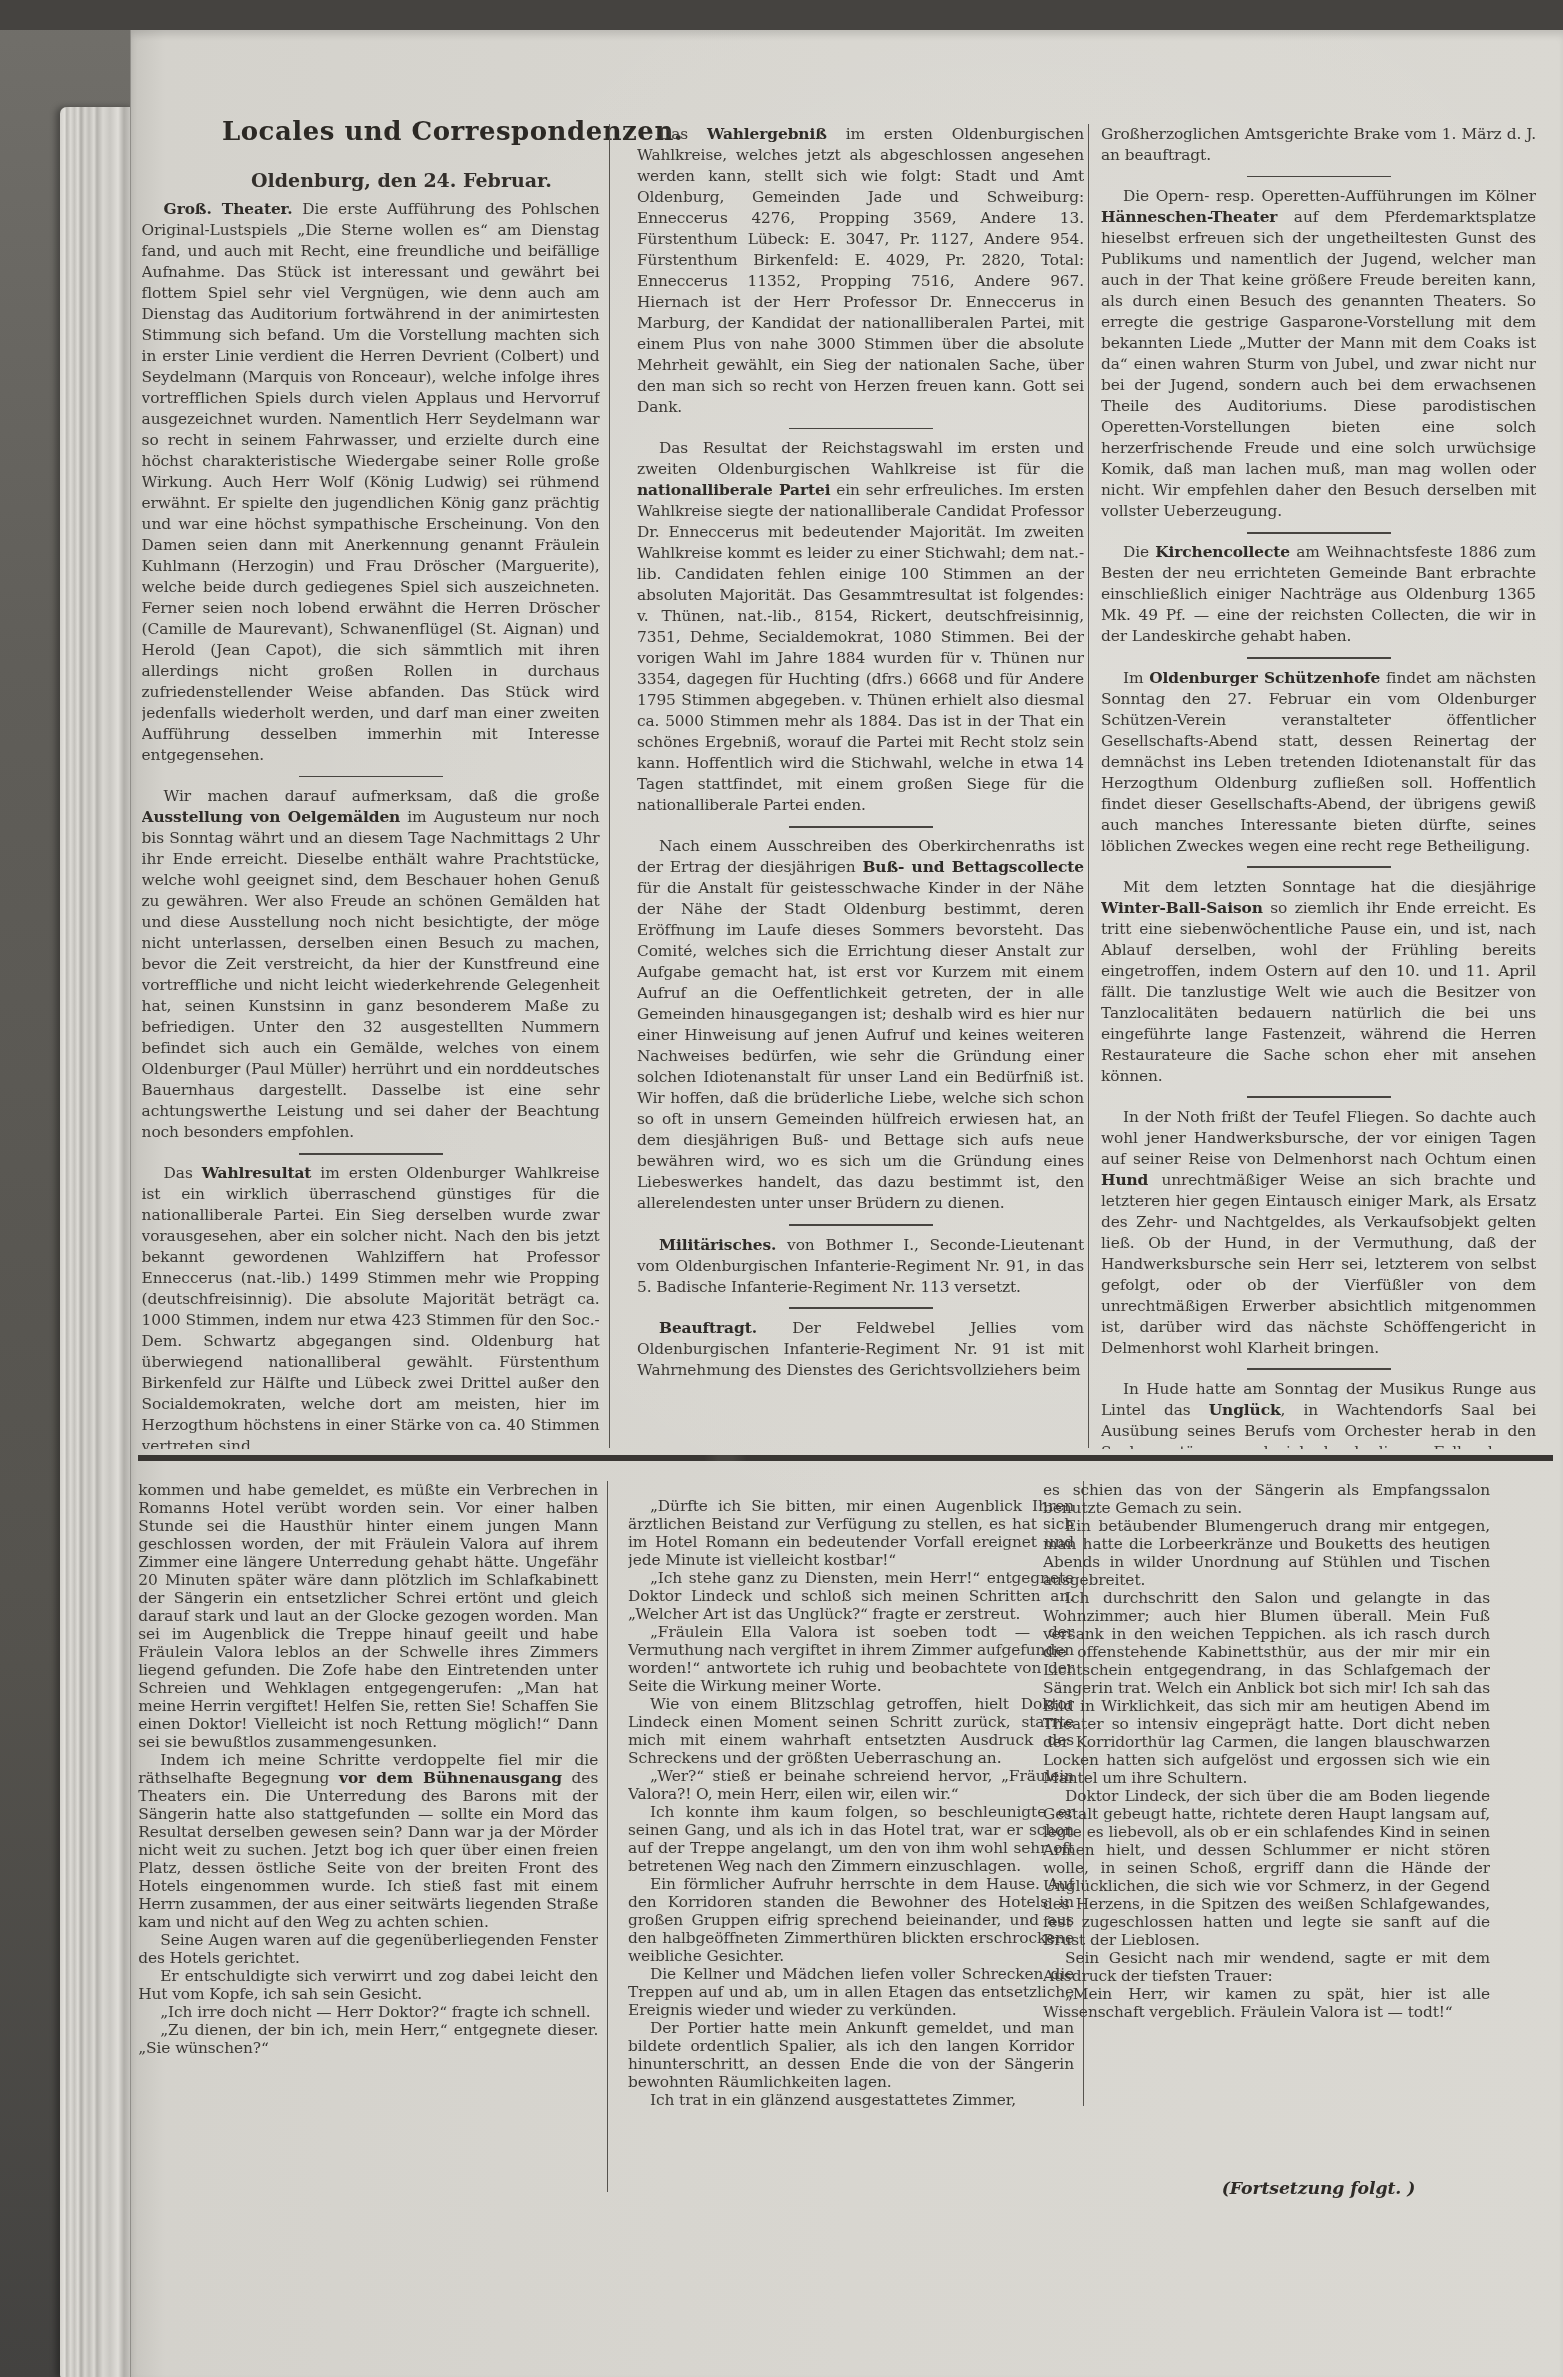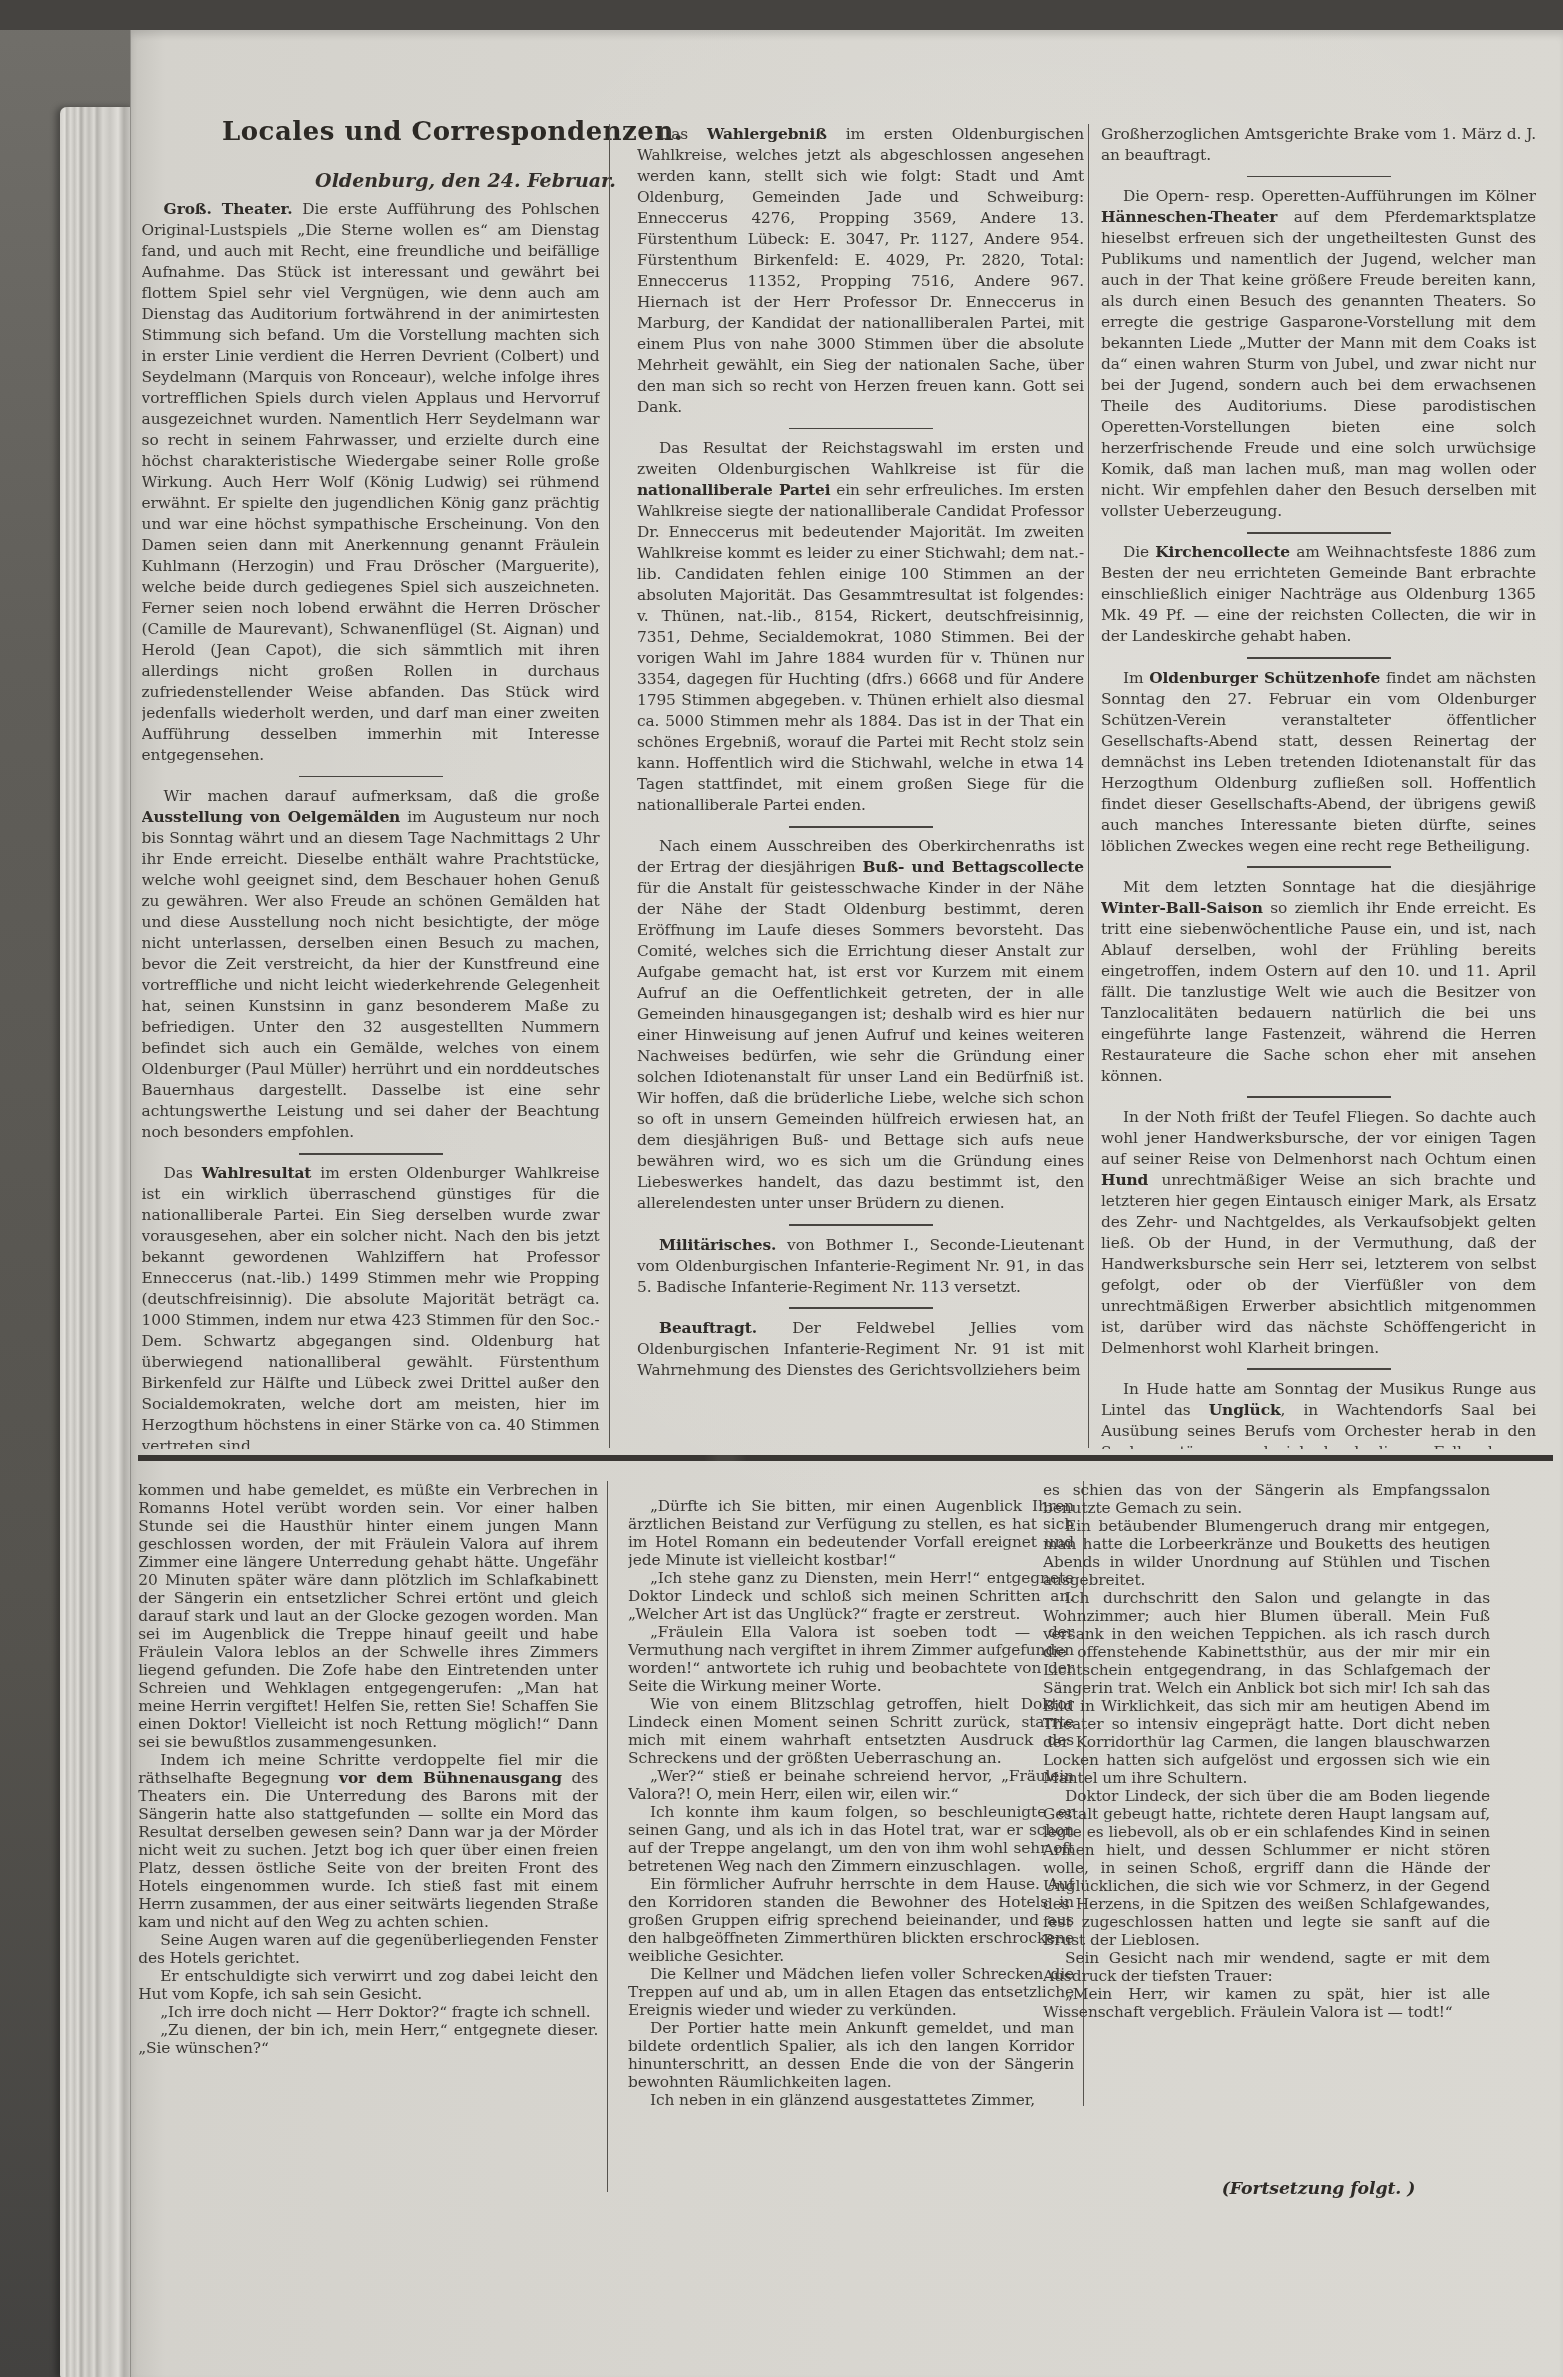--- a/index.html
+++ b/index.html
@@ -32,22 +32,22 @@
   .para{margin:0;text-align:justify;text-indent:22px;}
   .para.cont{text-indent:0;}
   .seg{}
   .seg.bold{font-weight:bold;color:#2e2b27;}
   .art-divider{width:144px;height:1.9px;background:#474440;margin:9.6px auto 8.7px;}
   .headline{
     position:absolute;left:91px;top:86px;width:413px;text-align:center;
     font-weight:bold;font-size:26px;letter-spacing:0.5px;color:#2c2925;white-space:nowrap;
   }
   .dateline{
-    position:absolute;left:120px;top:139px;width:365px;text-align:right;
-    font-weight:bold;font-size:19px;color:#332f2b;font-style:italic;
+    position:absolute;left:120px;top:139px;width:365px;text-align:left;
+    font-weight:bold;font-size:19px;color:#332f2b;
   }
   .vrule{position:absolute;width:1.4px;background:#56534e;}
   .thick-divider{position:absolute;left:7.2px;top:1425px;width:1415px;height:6.2px;
     background:linear-gradient(90deg,#393633 0 40%,#46433f 41% 42%,#393633 43% 100%);}
   .closing{
     display:block;text-align:center;font-weight:bold;font-size:17.3px;
     margin-top:34px;color:#2e2b27;text-indent:0;
   }
 </style>
 </head>
@@ -118,21 +118,21 @@
     <div class="col" style="left:497px;top:1451px;width:446px;height:750px;margin-top:16px;">
         <p class="para"><span class="seg">„Dürfte ich Sie bitten, mir einen Augenblick Ihren ärztlichen Beistand zur Verfügung zu stellen, es hat sich im Hotel Romann ein bedeutender Vorfall ereignet und jede Minute ist vielleicht kostbar!“</span></p>
         <p class="para"><span class="seg">„Ich stehe ganz zu Diensten, mein Herr!“ entgegnete Doktor Lindeck und schloß sich meinen Schritten an. „Welcher Art ist das Unglück?“ fragte er zerstreut.</span></p>
         <p class="para"><span class="seg">„Fräulein Ella Valora ist soeben todt — der Vermuthung nach vergiftet in ihrem Zimmer aufgefunden worden!“ antwortete ich ruhig und beobachtete von der Seite die Wirkung meiner Worte.</span></p>
         <p class="para"><span class="seg">Wie von einem Blitzschlag getroffen, hielt Doktor Lindeck einen Moment seinen Schritt zurück, starrte mich mit einem wahrhaft entsetzten Ausdruck des Schreckens und der größten Ueberraschung an.</span></p>
         <p class="para"><span class="seg">„Wer?“ stieß er beinahe schreiend hervor, „Fräulein Valora?! O, mein Herr, eilen wir, eilen wir.“</span></p>
         <p class="para"><span class="seg">Ich konnte ihm kaum folgen, so beschleunigte er seinen Gang, und als ich in das Hotel trat, war er schon auf der Treppe angelangt, um den von ihm wohl sehr oft betretenen Weg nach den Zimmern einzuschlagen.</span></p>
         <p class="para"><span class="seg">Ein förmlicher Aufruhr herrschte in dem Hause. Auf den Korridoren standen die Bewohner des Hotels in großen Gruppen eifrig sprechend beieinander, und aus den halbgeöffneten Zimmerthüren blickten erschrockene weibliche Gesichter.</span></p>
         <p class="para"><span class="seg">Die Kellner und Mädchen liefen voller Schrecken die Treppen auf und ab, um in allen Etagen das entsetzliche Ereignis wieder und wieder zu verkünden.</span></p>
         <p class="para"><span class="seg">Der Portier hatte mein Ankunft gemeldet, und man bildete ordentlich Spalier, als ich den langen Korridor hinunterschritt, an dessen Ende die von der Sängerin bewohnten Räumlichkeiten lagen.</span></p>
-        <p class="para"><span class="seg">Ich neben in ein glänzend ausgestattetes Zimmer,</span></p>
+        <p class="para"><span class="seg">Ich trat in ein glänzend ausgestattetes Zimmer,</span></p>
       </div>
 
     <div class="vrule" style="left:952px;top:1451px;height:625px;"></div>
 
     <div class="col" style="left:912px;top:1451px;width:447px;height:750px;">
     <p class="para cont"><span class="seg">es schien das von der Sängerin als Empfangssalon benutzte Gemach zu sein.</span></p>
         <p class="para"><span class="seg">Ein betäubender Blumengeruch drang mir entgegen, man hatte die Lorbeerkränze und Bouketts des heutigen Abends in wilder Unordnung auf Stühlen und Tischen ausgebreitet.</span></p>
         <p class="para"><span class="seg">Ich durchschritt den Salon und gelangte in das Wohnzimmer; auch hier Blumen überall. Mein Fuß versank in den weichen Teppichen. als ich rasch durch die offenstehende Kabinettsthür, aus der mir mir ein Lichtschein entgegendrang, in das Schlafgemach der Sängerin trat. Welch ein Anblick bot sich mir! Ich sah das Bild in Wirklichkeit, das sich mir am heutigen Abend im Theater so intensiv eingeprägt hatte. Dort dicht neben der Korridorthür lag Carmen, die langen blauschwarzen Locken hatten sich aufgelöst und ergossen sich wie ein Mantel um ihre Schultern.</span></p>
         <p class="para"><span class="seg">Doktor Lindeck, der sich über die am Boden liegende Gestalt gebeugt hatte, richtete deren Haupt langsam auf, legte es liebevoll, als ob er ein schlafendes Kind in seinen Armen hielt, und dessen Schlummer er nicht stören wolle, in seinen Schoß, ergriff dann die Hände der Unglücklichen, die sich wie vor Schmerz, in der Gegend des Herzens, in die Spitzen des weißen Schlafgewandes, fest zugeschlossen hatten und legte sie sanft auf die Brust der Lieblosen.</span></p>
         <p class="para"><span class="seg">Sein Gesicht nach mir wendend, sagte er mit dem Ausdruck der tiefsten Trauer:</span></p>

